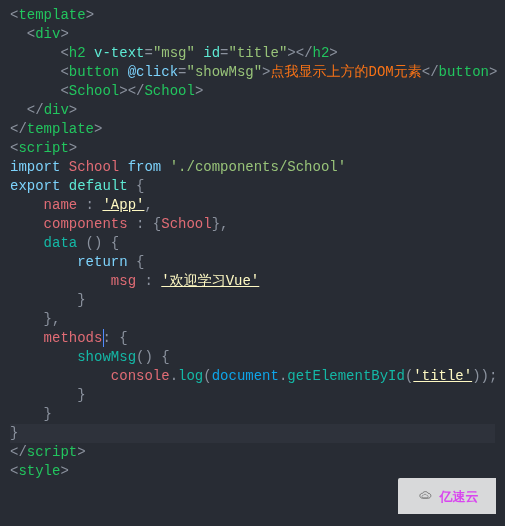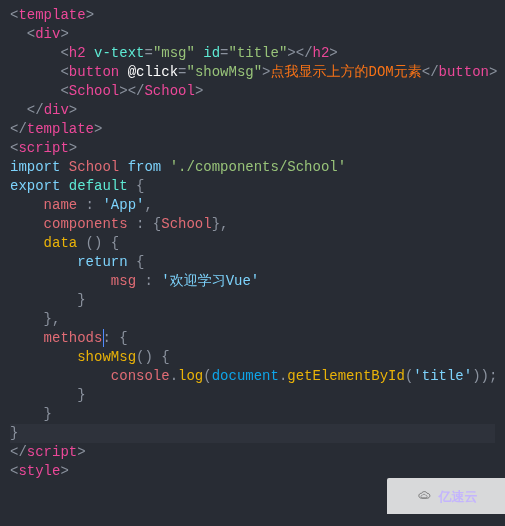--- a/index.html
+++ b/index.html
@@ -11,52 +11,52 @@
       line-height: 19px;
       color: #abb2bf;
       width: 505px;
       height: 526px;
       box-sizing: border-box;
       overflow: hidden;
       position: relative;
     }
     .line { white-space: pre; position: relative; }
     .punct { color: #8b929e; }      
-    .tag { color: #ec4899; }        
+    .tag { color: #22c55e; }        
     .attr { color: #5eead4; }       
     .string { color: #98c379; }     
-    .string-o { color: #7dd3fc; }   
-    .event { color: #ffffff; }      
+    .string-o { color: #fef9c3; text-decoration: underline; }   
+    .event { color: #7dd3fc; }      
     .text { color: #f97316; }       
     .kw { color: #7dd3fc; }         
     .ident { color: #e06c75; }      
-    .fn { color: #eab308; }         
+    .fn { color: #14b8a6; }         
     .obj { color: #0ea5e9; }        
     .cur-line-bg {
       background: rgba(128, 136, 154, 0.07);
     }
     .cursor {
       position: absolute;
       width: 1px;
       height: 18px;
       background: #528bff;
       top: 0;
     }
     .logo {
       position: absolute;
-      right: 0;
+      right: 9px;
       bottom: 12px;
-      width: 118px;
+      width: 98px;
       height: 36px;
       background: rgba(255,255,255,0.82);
       border-top-left-radius: 2px;
       display: flex;
       align-items: center;
       justify-content: center;
-      color: #c4b5fd;
+      color: #d946ef;
       font-family: Arial, sans-serif;
       font-size: 13px;
       font-weight: bold;
       gap:2px;
     }
     .logo svg { width: 22px; height: 14px; }
   </style>
 </head>
 <body>
 

